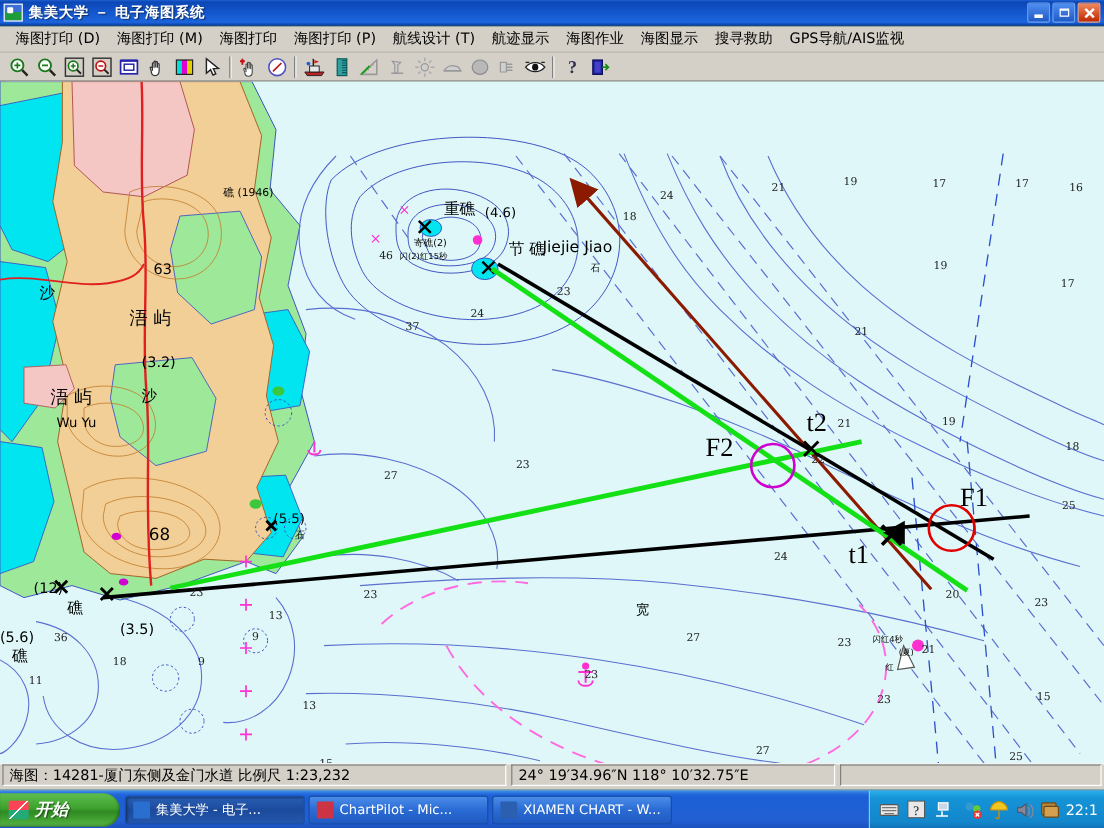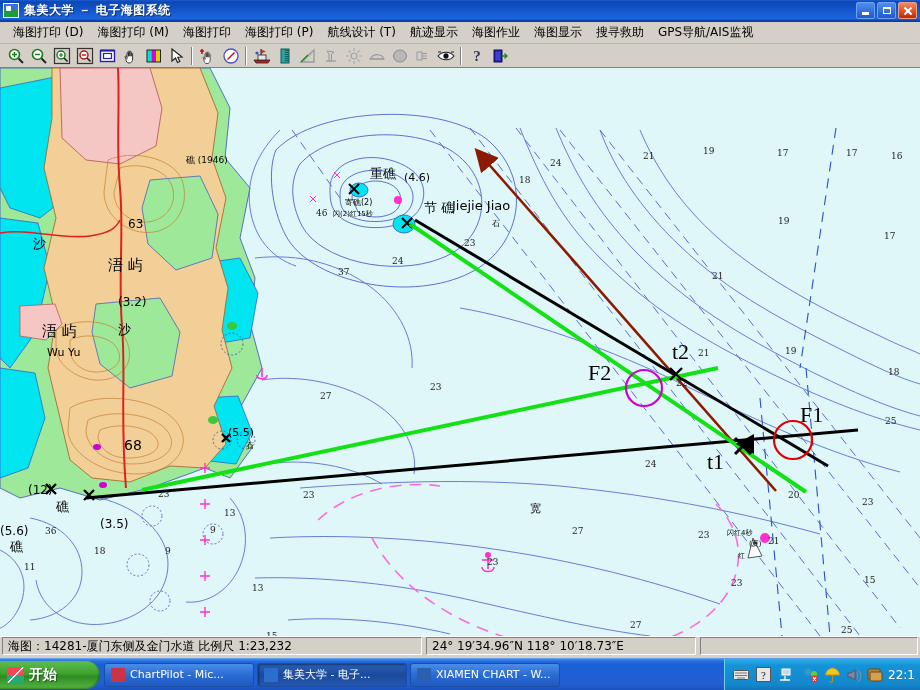--- a/index.html
+++ b/index.html
@@ -124,21 +124,21 @@
     box-shadow: inset -1px -1px 2px rgba(0,0,0,.3);
   }
   .startbtn .flag {
     width: 17px; height: 16px; flex: none; position: relative;
     background:
       linear-gradient(135deg, transparent 48%, #fff 48% 52%, transparent 52%),
       linear-gradient(to bottom, #f45 0 50%, #2a7 50% 100%);
     border-radius: 2px;
   }
   .startbtn span {
-    color: #fff; font-size: 14px; font-weight: bold; 
+    color: #fff; font-size: 14px; font-weight: bold; font-style: italic;
     text-shadow: 1px 1px 1px rgba(0,0,0,.45);
     font-family: "DejaVu Sans", sans-serif;
   }
   .taskitem {
     height: 24px; min-width: 150px; max-width: 160px; margin-right: 3px;
     background: linear-gradient(to bottom, #4a8de8, #2a6bd4 50%, #1f5ac0);
     border: 1px solid #1a4da8; border-radius: 3px;
     display: flex; align-items: center; gap: 5px; padding: 0 6px;
     color: #fff; font-size: 11px; overflow: hidden; white-space: nowrap;
     font-family: "DejaVu Sans", sans-serif;
@@ -590,37 +590,37 @@
           <text x="800" y="354" font-size="22" fill="#000" font-family="&quot;Liberation Serif&quot;, serif">F1</text>
           <text x="588" y="312" font-size="22" fill="#000" font-family="&quot;Liberation Serif&quot;, serif">F2</text>
           <text x="707" y="401" font-size="22" fill="#000" font-family="&quot;Liberation Serif&quot;, serif">t1</text>
           <text x="672" y="291" font-size="22" fill="#000" font-family="&quot;Liberation Serif&quot;, serif">t2</text>
         </g>
     </svg>
   </div>
 
   <div class="statusbar">
     <div class="sb-pane sb-main">海图：14281-厦门东侧及金门水道   比例尺 1:23,232</div>
-    <div class="sb-pane sb-coord">24° 19′34.96″N    118° 10′18.73″E</div>
+    <div class="sb-pane sb-coord">24° 19′34.96″N    118° 10′32.75″E</div>
     <div class="sb-pane sb-rest"></div>
   </div>
 
   <div class="taskbar">
     <div class="startbtn">
       <div class="flag"></div>
       <span class="lbl">开始</span>
     </div>
     <div id="taskitems" style="display:flex;align-items:center">
+        <div class="taskitem active">
+          <div class="ti-ico" style="background: rgb(42, 111, 208);"></div>
+          <span style="overflow: hidden; text-overflow: ellipsis;">集美大学 - 电子...</span>
+        </div>
         <div class="taskitem">
           <div class="ti-ico" style="background: rgb(204, 51, 68);"></div>
           <span style="overflow: hidden; text-overflow: ellipsis;">ChartPilot - Mic...</span>
-        </div>
-        <div class="taskitem active">
-          <div class="ti-ico" style="background: rgb(42, 111, 208);"></div>
-          <span style="overflow: hidden; text-overflow: ellipsis;">集美大学 - 电子...</span>
         </div>
         <div class="taskitem">
           <div class="ti-ico" style="background: rgb(43, 95, 176);"></div>
           <span style="overflow: hidden; text-overflow: ellipsis;">XIAMEN CHART - W...</span>
         </div>
       </div>
     <div class="tray">
       <div class="tray-pre">
         <svg width="16" height="14">
             <rect x="0.5" y="2.5" width="15" height="9" rx="1" fill="#e8e8e8" stroke="#555"></rect>

